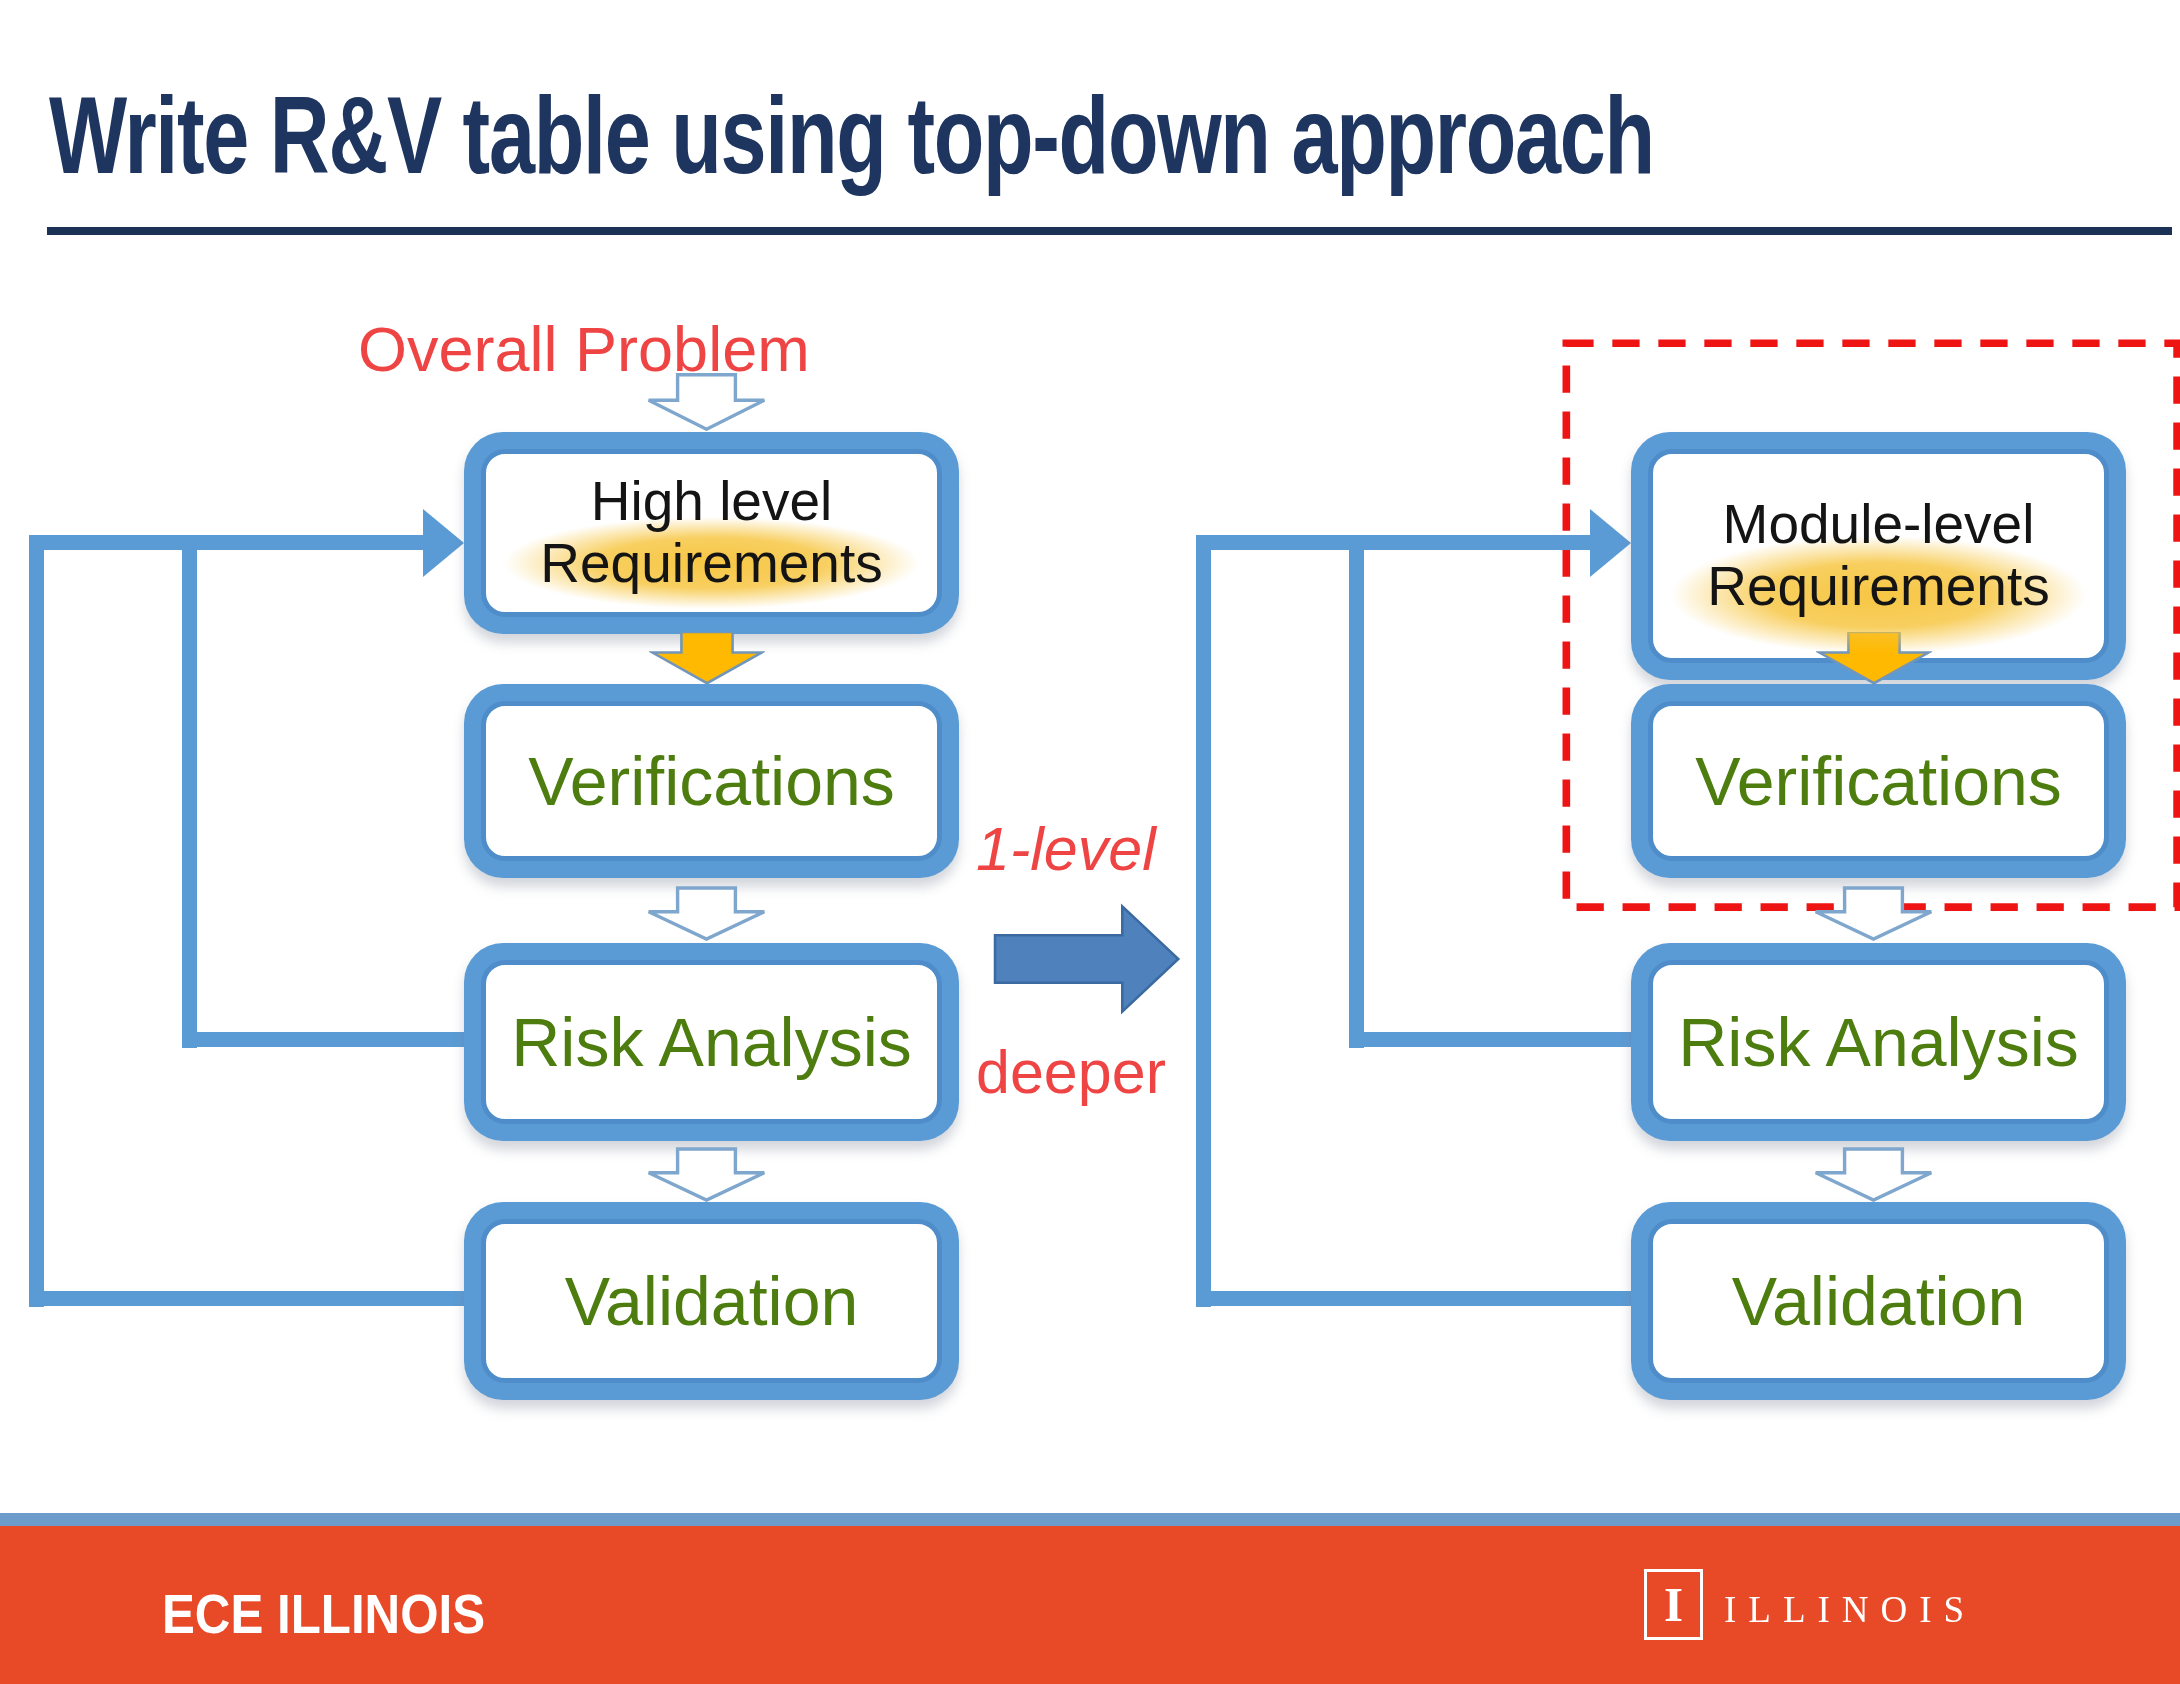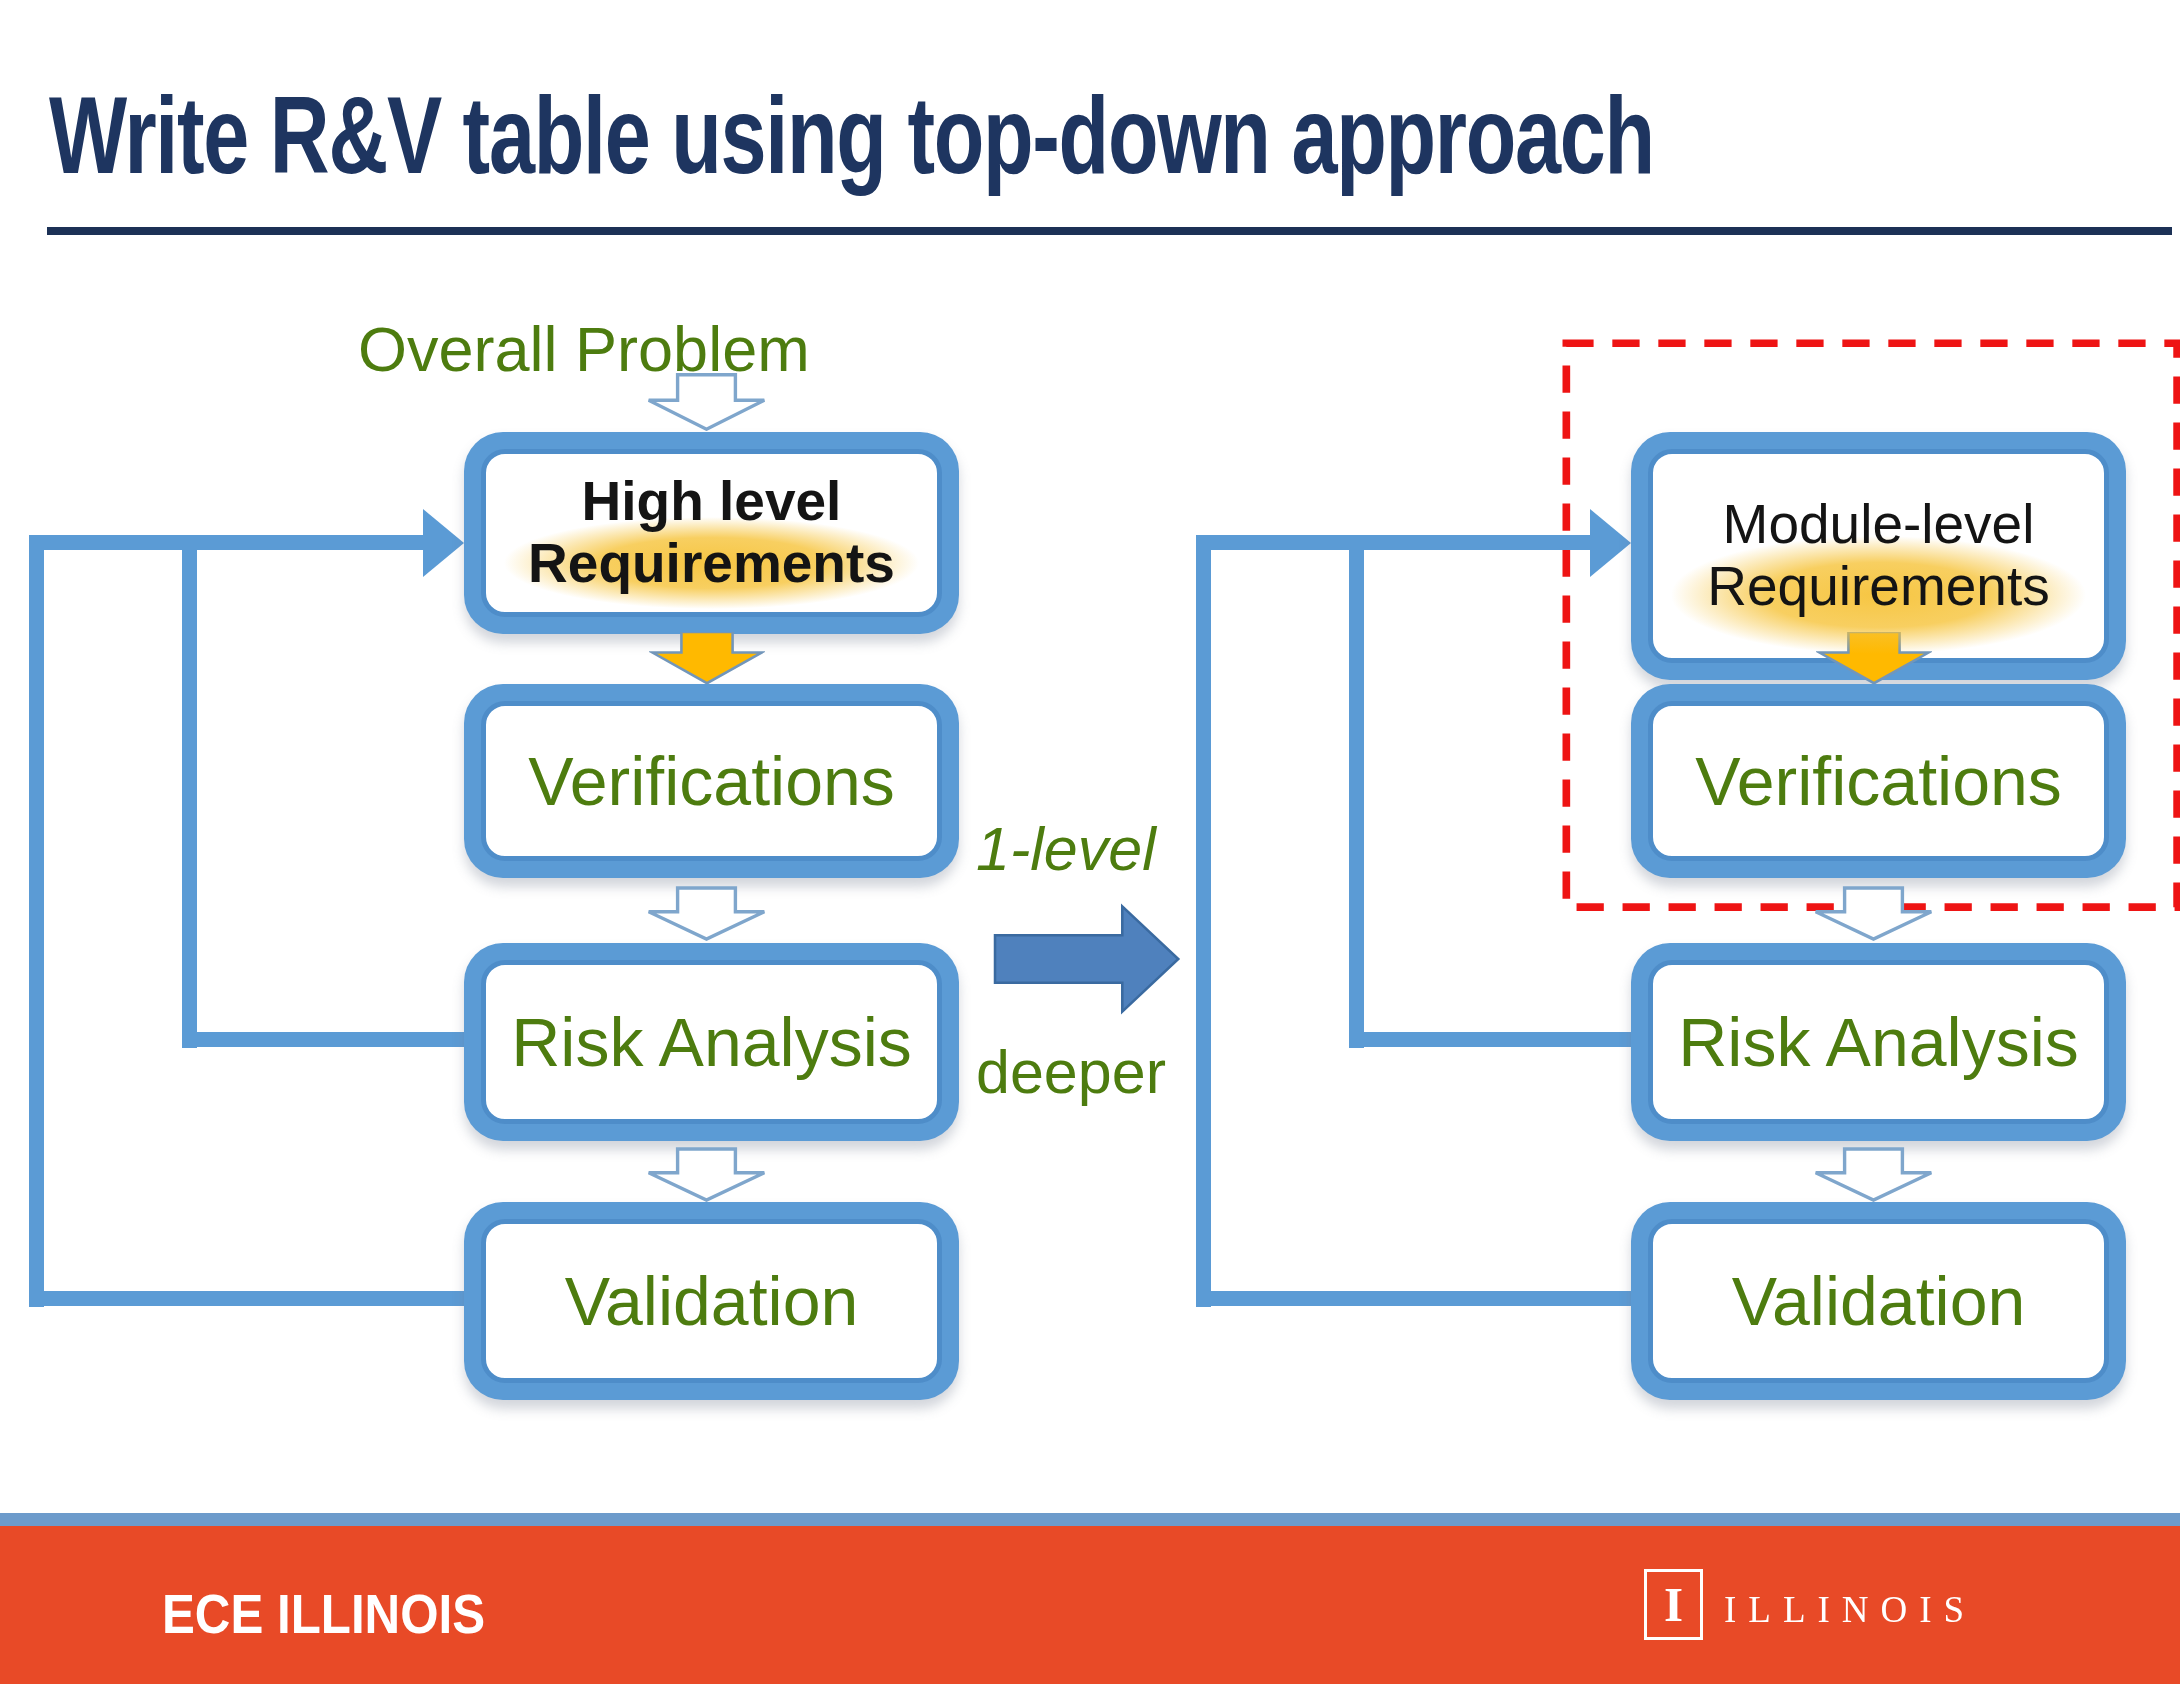--- a/index.html
+++ b/index.html
@@ -9,21 +9,21 @@
     padding-left:44px;
   }
   
   .title{
     position:absolute;left:49px;top:72px;
     font-size:109px;font-weight:bold;color:#1e3560;letter-spacing:-1.7px;white-space:nowrap;
     transform:scaleX(0.76);transform-origin:left top;
   }
   .title-rule{position:absolute;left:47px;top:227px;width:2125px;height:7.7px;background:#1c3156;}
   
-  .lbl{position:absolute;color:#4d7c0f;white-space:nowrap;}
+  .lbl{position:absolute;color:#ef4444;white-space:nowrap;}
   .lbl-74{font-size:63px;}
   .lbl-76{font-size:65px;}
   .lbl-72{font-size:61px;}
   
   .fbox{position:absolute;background:#5b9bd5;border-radius:39px;
         box-shadow:0 8.5px 12px rgba(110,120,140,0.30);}
   .fbox .inner{
     position:absolute;left:17px;right:17px;top:17px;bottom:17px;
     background:#ffffff;border:5.1px solid #4e8dc9;border-radius:24px;
     display:flex;flex-direction:column;align-items:center;justify-content:center;
@@ -78,21 +78,21 @@
   <div class="arrowhead-right" style="left:423px;top:509px;"></div>
   <div class="vline" style="left:29px;top:535px;width:15.3px;height:772px;"></div>
   <div class="hline" style="left:29px;top:1291px;width:435px;height:15.3px;"></div>
   <div class="vline" style="left:182px;top:535px;width:15.3px;height:513px;"></div>
   <div class="hline" style="left:182px;top:1032px;width:282px;height:15.3px;"></div>
 
   <svg class="arrow-svg" style="left:647px;top:373px;" width="119" height="58" viewBox="0 0 140 68">
     <polygon points="36,2 104,2 104,32 138,32 70,66 2,32 36,32" fill="#ffffff" stroke="#7fa6cc" stroke-width="4"></polygon>
   </svg>
 
-  <div class="fbox" style="left:464px;top:432px;width:495px;height:202px;font-weight:bold;">
+  <div class="fbox" style="left:464px;top:432px;width:495px;height:202px;">
     <div class="inner">
       <div class="glow"></div>
       <div class="line">High level</div>
       <div class="line">Requirements</div>
     </div>
   </div>
 
   <svg class="arrow-svg" style="left:649px;top:632px;" width="116" height="53" viewBox="0 0 136 62">
     <polygon points="38,0 98,0 98,24 132,24 68,60 4,24 38,24" fill="#ffb900" stroke="#7296ba" stroke-width="3"></polygon>
   </svg>

